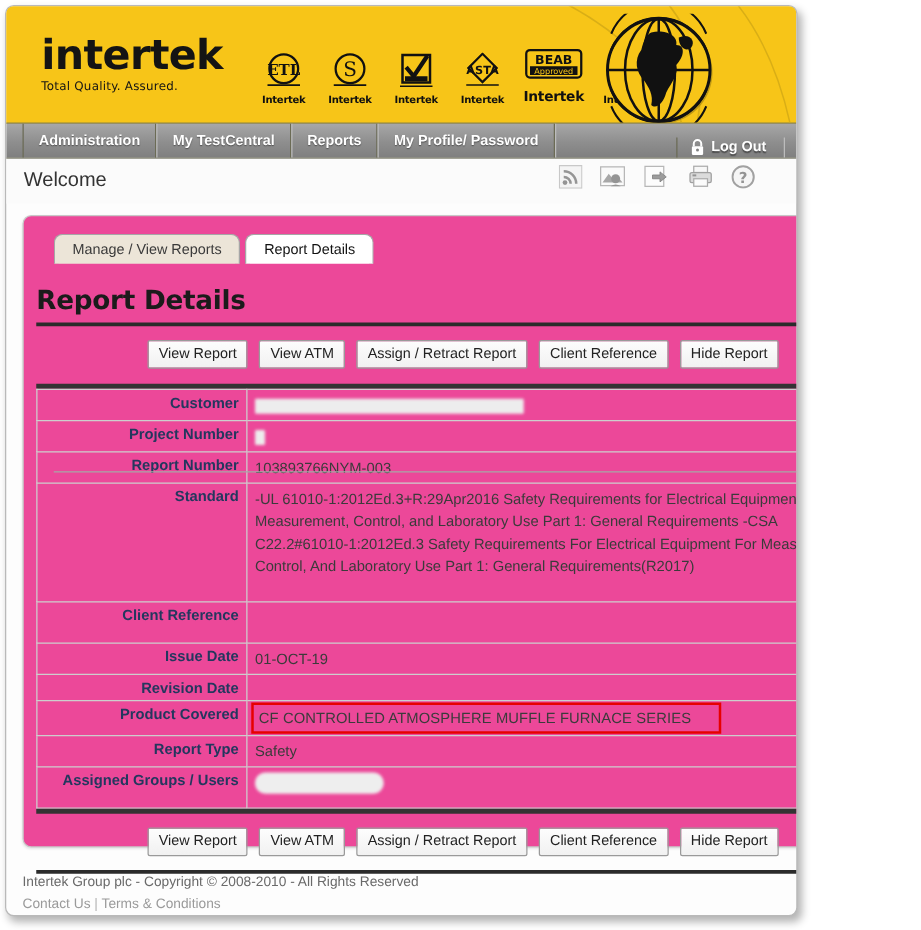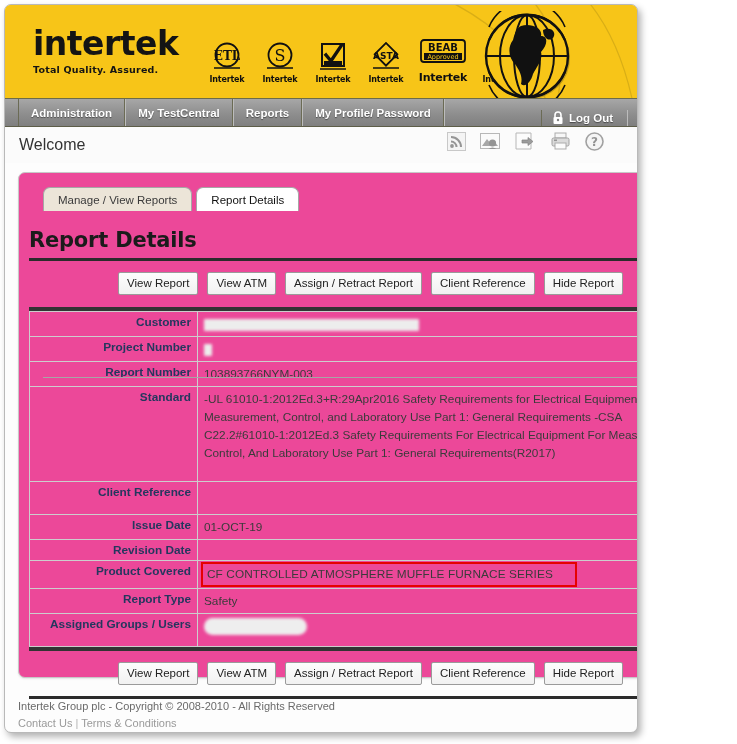--- a/index.html
+++ b/index.html
@@ -57,21 +57,21 @@
     font-family: "DejaVu Sans", sans-serif;
     font-size: 33px;
     font-weight: bold;
     letter-spacing: -0.5px;
     line-height: 34px;
     color: #141414;
   }
   .logo-tag {
     font-family: "DejaVu Sans", sans-serif;
     font-size: 9.5px;
-    font-weight: bold;
+    font-weight: normal;
     letter-spacing: 0.2px;
     color: #141414;
     margin-top: 3px;
   }
   .marks {
     position: absolute;
     left: 200px;
     top: 31px;
     display: flex;
     gap: 9px;

